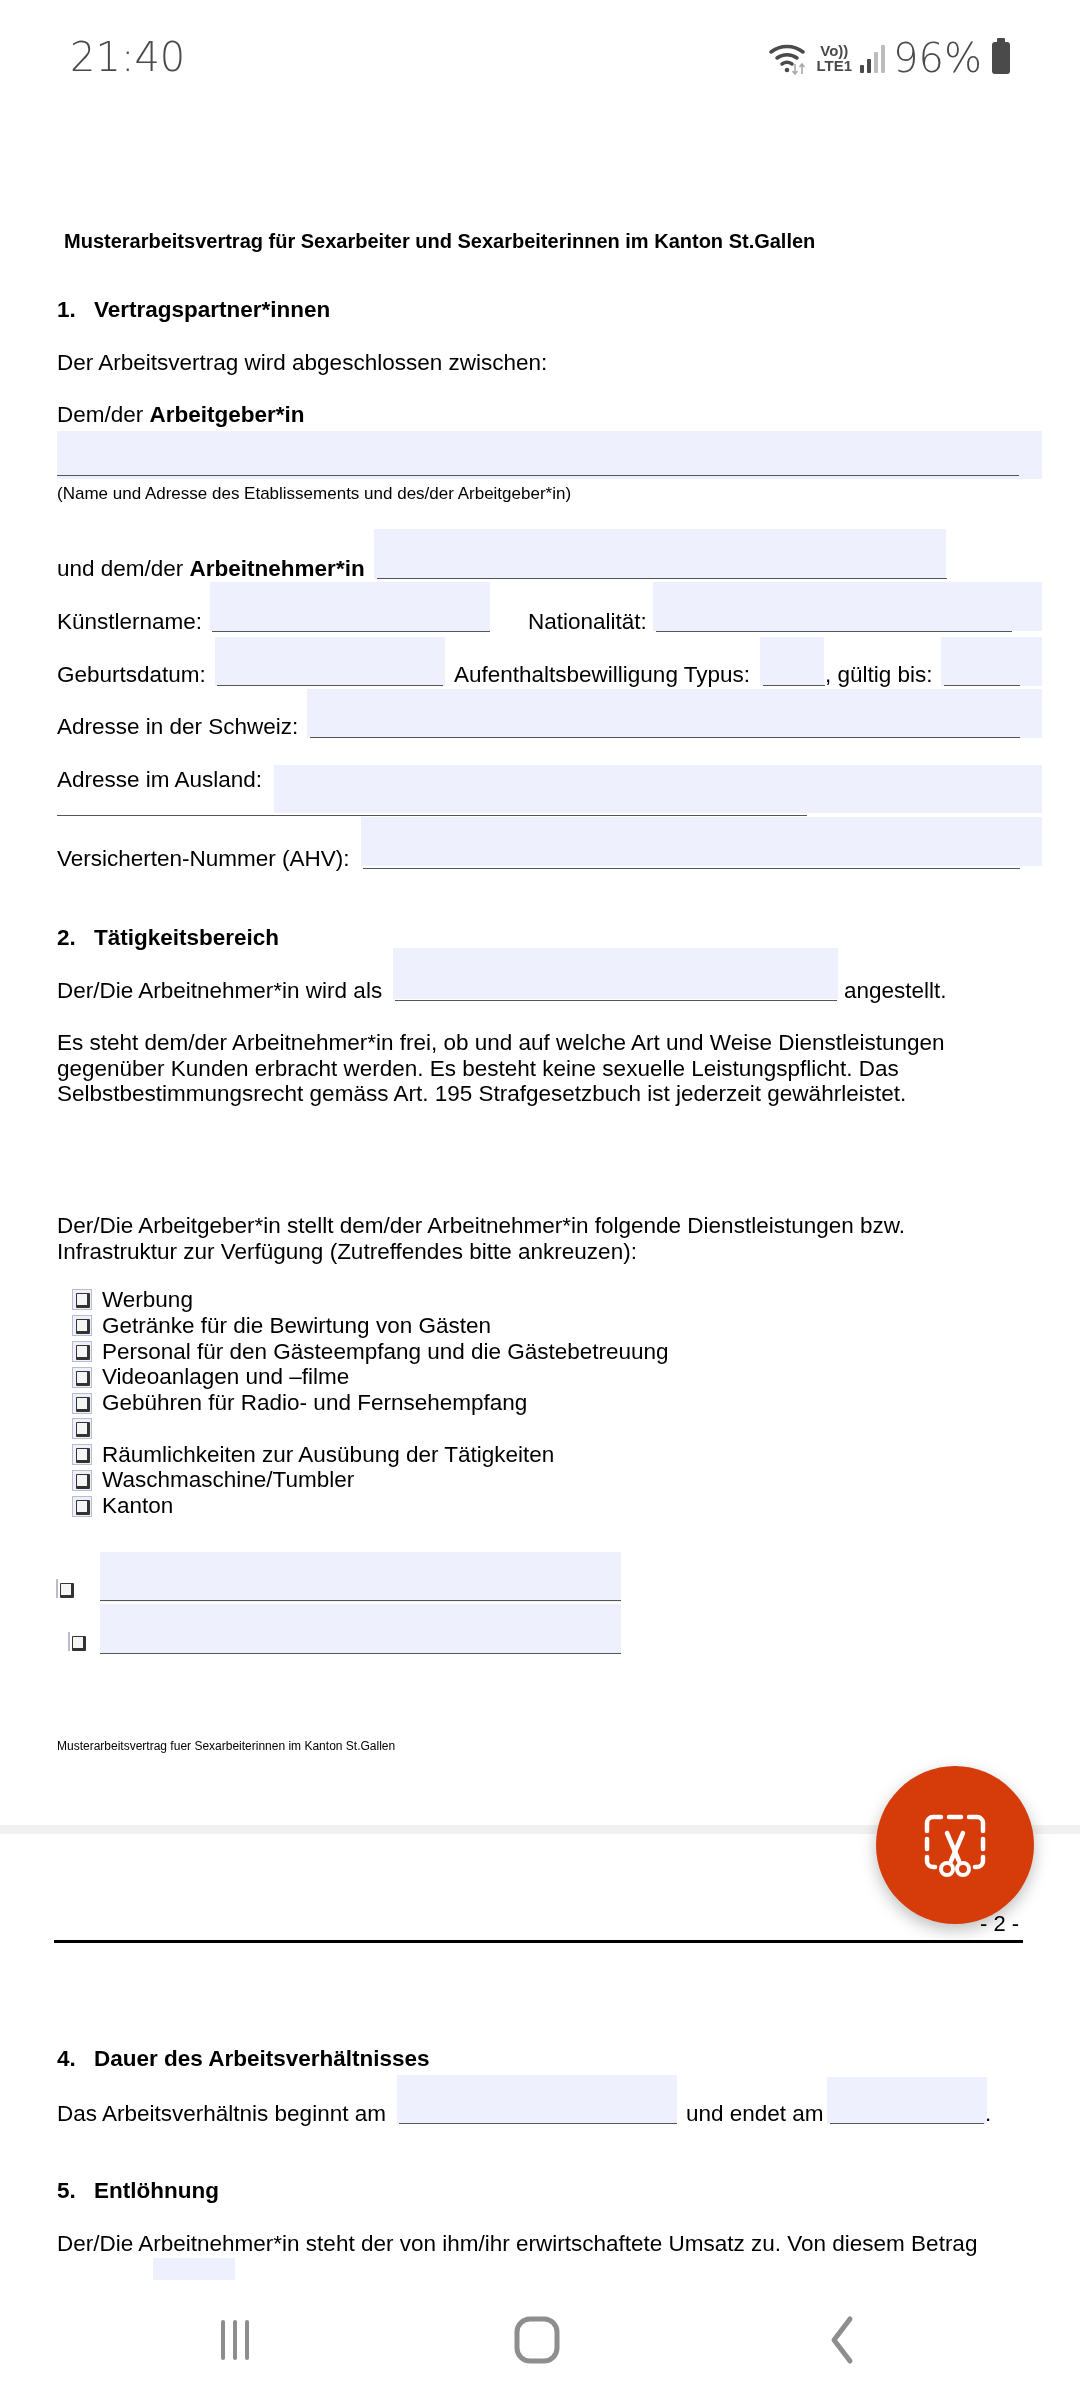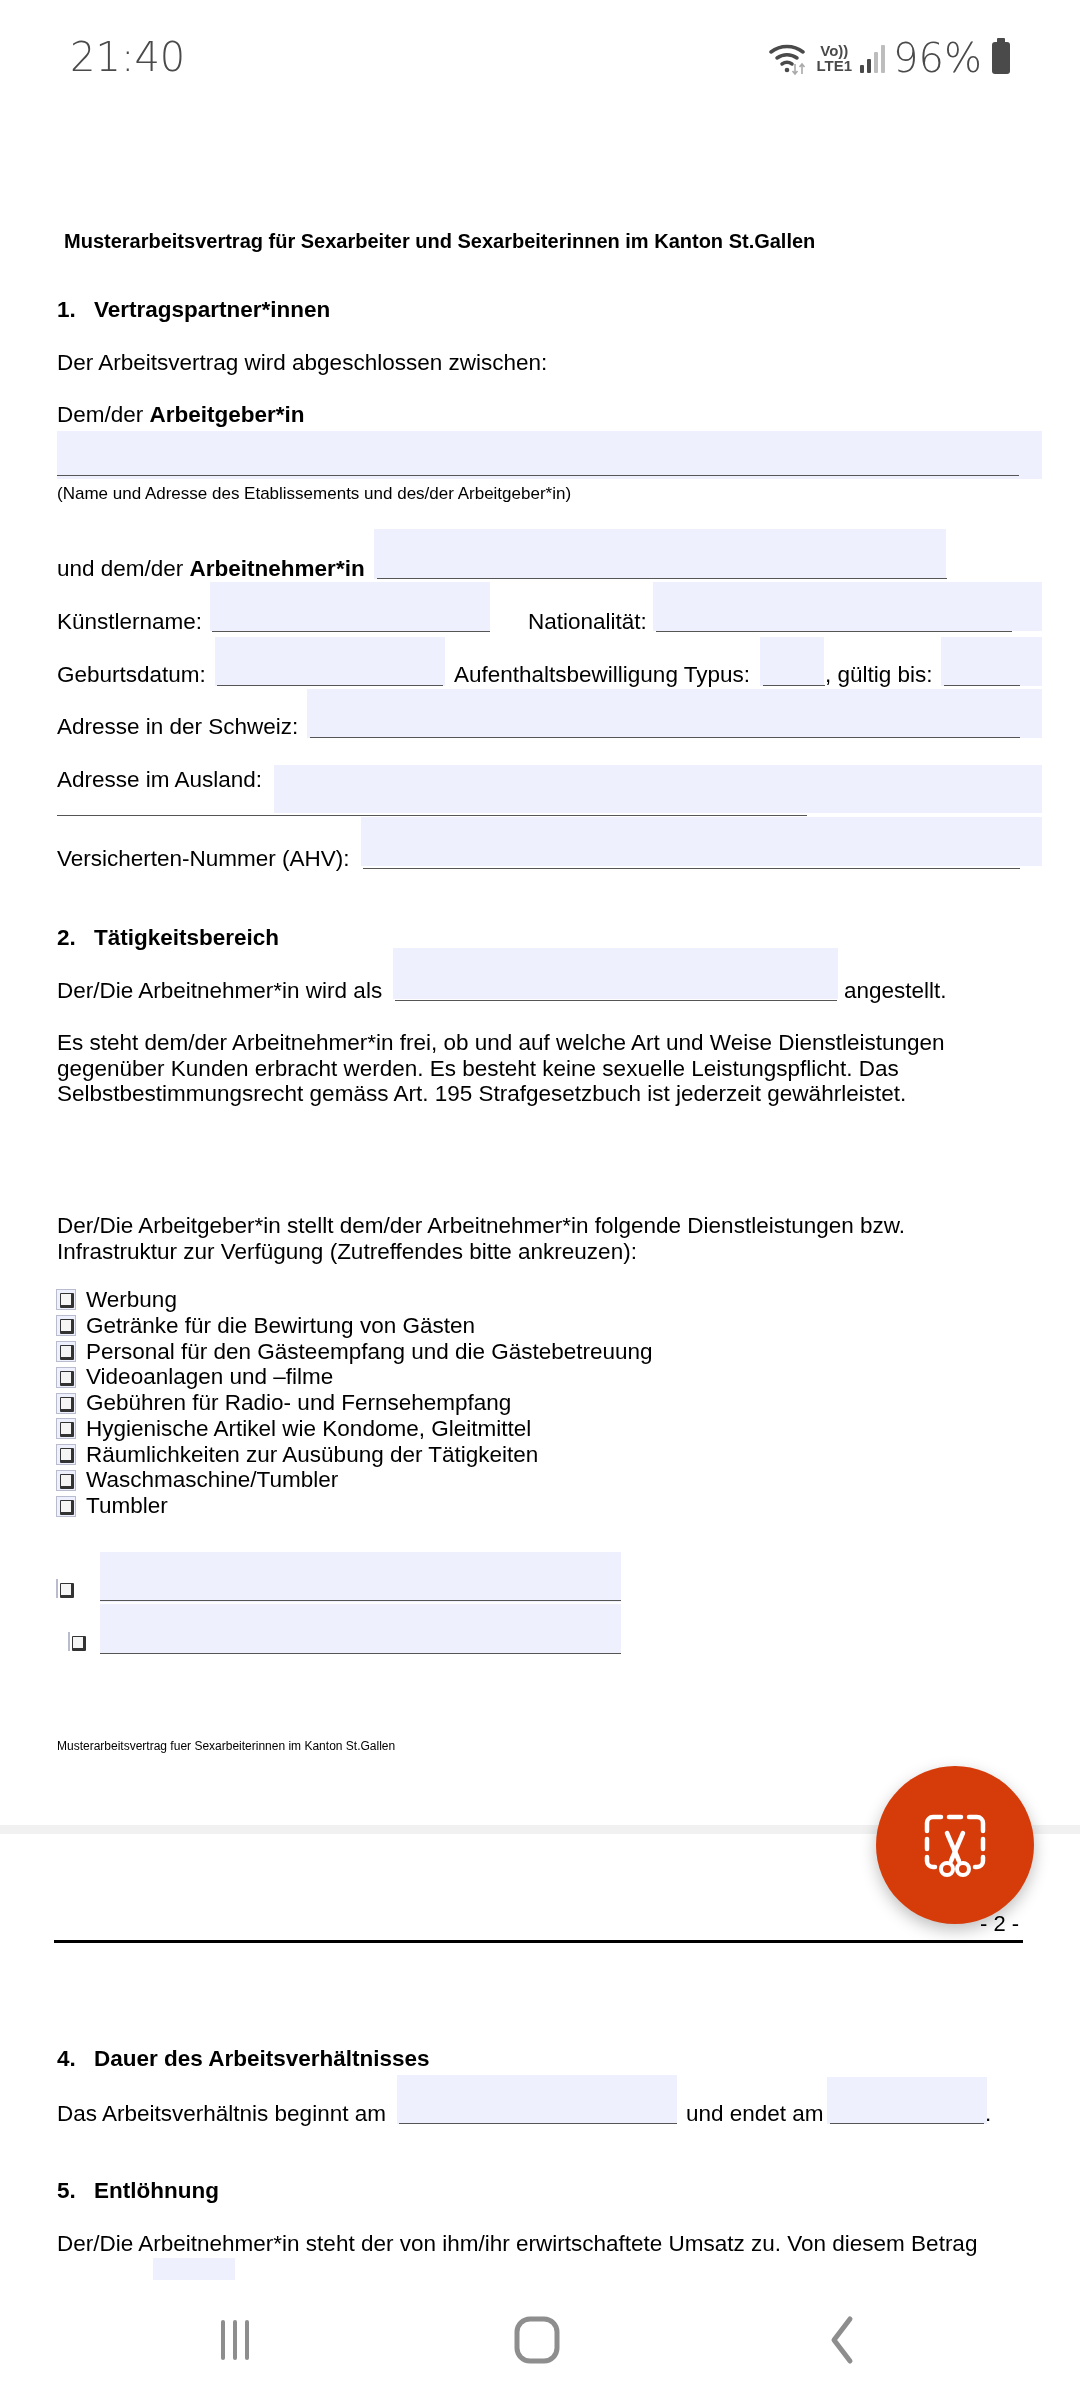--- a/index.html
+++ b/index.html
@@ -25,21 +25,21 @@
   .title { left: 64px; top: 224px; font-size: 20px; font-weight: bold; line-height: 34px; white-space: normal; width: 990px; }
   .h { font-size: 22.5px; font-weight: bold; }
   .h .num { display: inline-block; width: 37px; }
   .t { font-size: 22.5px; }
   .small { font-size: 17px; }
   .tiny { font-size: 12px; }
   b { font-weight: bold; }
   .field { position: absolute; background: #eef1fd; }
   .para { font-size: 22.5px; line-height: 25.5px; white-space: normal; }
 
-  .cb-list { position: absolute; left: 56px; top: 1287px; }
+  .cb-list { position: absolute; left: 72px; top: 1287px; }
   .cb-row { display: flex; align-items: center; height: 25.8px; font-size: 22.5px; }
   .cb { width: 20px; height: 21px; border: 1px solid #b9bccf; background: #eef1fd; position: relative; margin-right: 10px; flex: none; }
   .cb::after { content: ""; position: absolute; left: 3px; top: 3px; width: 10px; height: 11px; border: 1.5px solid #333; border-right-width: 3px; border-bottom-width: 3px; border-radius: 1px; background: #f5f5f5; }
 
   .page-gap { position: absolute; left: 0; top: 1825px; width: 1080px; height: 9px; background: #f1f1f1; }
   .header-line { position: absolute; left: 54px; top: 1940px; width: 969px; height: 2.5px; background: #000; }
 
   .fab { position: absolute; left: 876px; top: 1766px; width: 158px; height: 158px; border-radius: 50%; background: #d63b0a; box-shadow: 0 6px 16px rgba(0,0,0,0.25); display: flex; align-items: center; justify-content: center; }
 
   .nav-bar { position: absolute; left: 0; top: 2280px; width: 1080px; height: 120px; background: #fff; }
@@ -154,33 +154,32 @@
     <div class="cb-row">
         <span class="cb"></span>
         <span>Videoanlagen und –filme</span>
       </div>
     <div class="cb-row">
         <span class="cb"></span>
         <span>Gebühren für Radio- und Fernsehempfang</span>
       </div>
     <div class="cb-row">
         <span class="cb"></span>
-        <span>Hygienische Artikel wie Kondome, Gleitmittel</span>
       </div>
     <div class="cb-row">
         <span class="cb"></span>
         <span>Räumlichkeiten zur Ausübung der Tätigkeiten</span>
       </div>
     <div class="cb-row">
         <span class="cb"></span>
         <span>Waschmaschine/Tumbler</span>
       </div>
     <div class="cb-row">
         <span class="cb"></span>
-        <span>Tumbler</span>
+        <span>Kanton</span>
       </div>
   </div>
 
   
   <div class="field" style="left:100px; top:1552px; width:521px; height:50px;"></div>
   <div class="abs" style="left:100px; top:1600px; width:521px; border-bottom:1.5px solid #555;"></div>
   <span class="cb abs" style="left:56px; top:1580px; width:21px; height:24px;"></span>
 
   <div class="field" style="left:100px; top:1604px; width:521px; height:50px;"></div>
   <div class="abs" style="left:100px; top:1653px; width:521px; border-bottom:1.5px solid #555;"></div>

